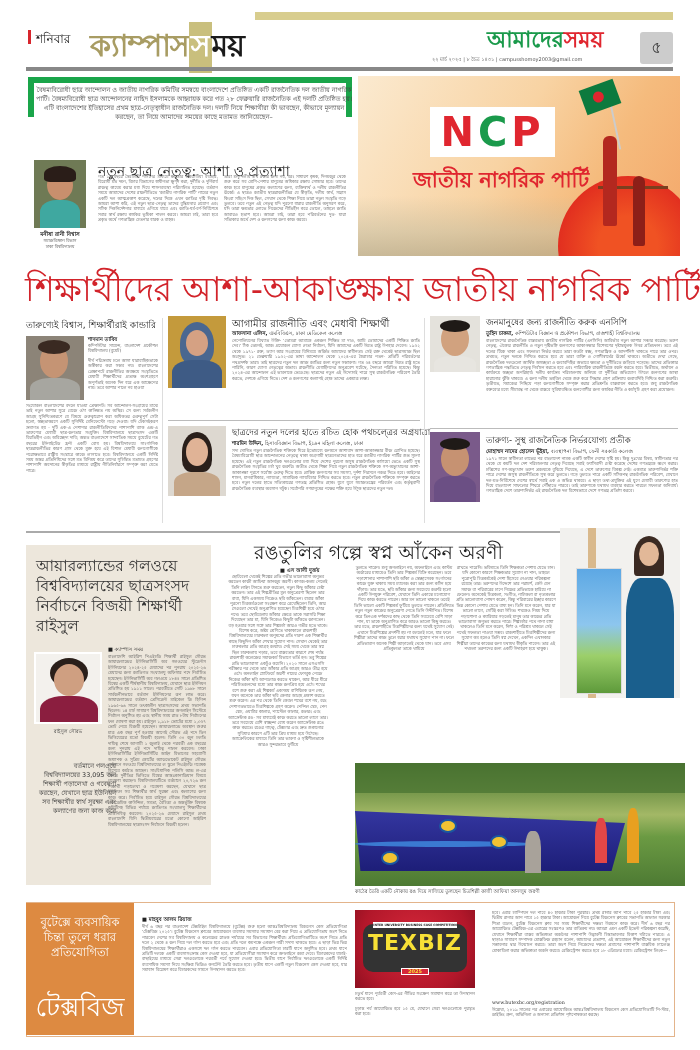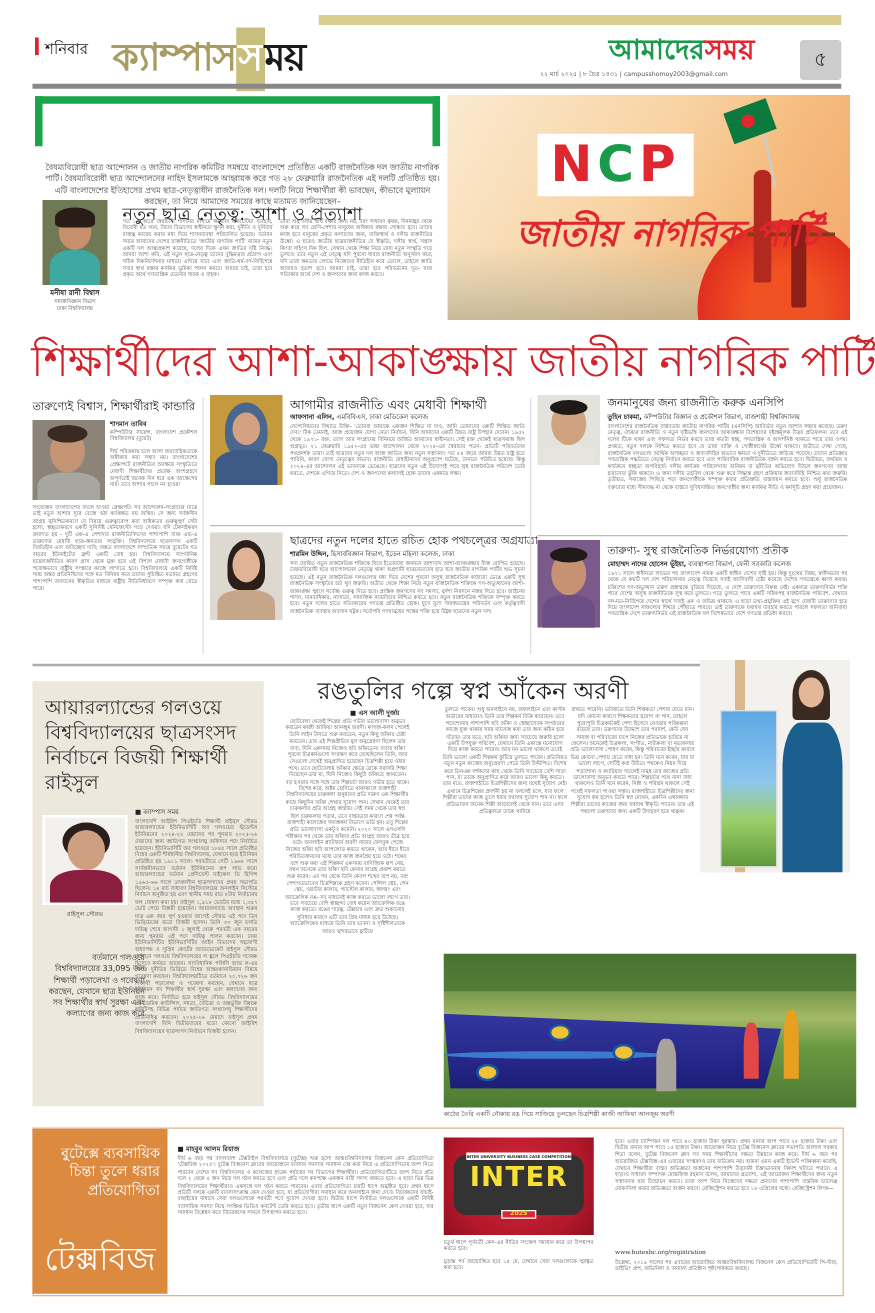--- a/index.html
+++ b/index.html
@@ -14,27 +14,27 @@
   .brand-campus { left: 90px; top: 22px; font-size: 30px; font-weight: bold; color: #a89c63; letter-spacing: -1px; font-family: "DejaVu Serif", serif; }
   .brand-campus .dark { color: #1a1a1a; }
   .brand-campus .box { display: inline-block; background: #c9bf7d; color: #fff; padding: 0 2px; }
   .brand-amader { left: 487px; top: 22px; font-size: 22px; font-weight: bold; color: #1a9a4b; font-family: Liberation Serif, serif; }
   .brand-amader span { color: #e0262f; }
   .dateline { left: 432px; top: 56px; font-size: 5px; color: #555; }
   .pageno { left: 640px; top: 32px; width: 33px; height: 32px; background: #ccc; border-radius: 3px; font-size: 16px; display: flex; align-items: center; justify-content: center; color: #333; }
   .mastrule { left: 26px; top: 67px; width: 647px; height: 4px; background: #888; }
   
   .introbox { left: 28px; top: 77px; width: 324px; height: 40px; border: 6px solid #1aa54a; border-bottom: none; }
-  .introtxt { left: 34px; top: 86px; width: 320px; font-size: 6.4px; line-height: 9px; color: #444; text-align: center; margin-top: 44px; }
+  .introtxt { left: 34px; top: 86px; width: 320px; font-size: 6.4px; line-height: 9px; color: #444; text-align: center; }
   
   .ncp-banner { left: 358px; top: 76px; width: 322px; height: 180px; background: linear-gradient(120deg, #fbead0 0%, #f8d3a3 45%, #f5bb7d 70%, #f4a669 100%); overflow: hidden; }
   .ncp-box { left: 72px; top: 31px; width: 125px; height: 50px; background: #fff; display: flex; align-items: center; justify-content: center; font-size: 40px; font-weight: bold; letter-spacing: 4px; font-family: "DejaVu Sans", sans-serif; }
   .ncp-box .n, .ncp-box .p { color: #e0262f; }
   .ncp-box .c { color: #1a9a4b; }
-  .ncp-bn { left: 55px; top: 88px; font-size: 29px; font-weight: bold; color: #e0262f; font-style: italic; }
+  .ncp-bn { left: 55px; top: 88px; font-size: 21px; font-weight: bold; color: #e0262f; }
   .sun { left: 200px; top: 100px; width: 140px; height: 140px; border-radius: 50%; background: radial-gradient(circle, #f05223 30%, #e02b1f 75%); }
   .crowd { left: 0; top: 120px; width: 230px; height: 60px; background: linear-gradient(180deg, rgba(240,220,190,0) 0%, rgba(200,190,160,0.6) 60%, rgba(180,170,140,0.7) 100%); }
   .flag { left: 224px; top: 8px; width: 36px; height: 26px; background: #0c7a3e; transform: rotate(-20deg); }
   .flag::after { content: ""; position: absolute; left: 11px; top: 7px; width: 11px; height: 11px; border-radius: 50%; background: #e0262f; }
   .pole { left: 255px; top: 14px; width: 2px; height: 60px; background: #ccc; transform: rotate(-12deg); }
   .figure1 { left: 245px; top: 60px; width: 14px; height: 90px; background: #b3281f; border-radius: 6px 6px 2px 2px; }
   .figure2 { left: 275px; top: 100px; width: 12px; height: 70px; background: #8d1f18; border-radius: 6px 6px 2px 2px; }
   .scaffold { left: 240px; top: 110px; width: 70px; height: 3px; background: #7a3f1f; }
   
   .photo { background: #c9c0b0; overflow: hidden; }
@@ -46,21 +46,21 @@
   .byl { font-size: 5.2px; color: #222; white-space: nowrap; }
   .byl b { color: #111; }
   .rule { background: #bbb; height: 1px; }
   .vrule { background: #ddd; width: 1px; }
   .cap { font-size: 5px; color: #444; text-align: center; }
   
   .irebox { left: 26px; top: 545px; width: 185px; height: 340px; background: #ede7dc; }
   .irehead { left: 36px; top: 556px; width: 170px; font-size: 15.5px; line-height: 20px; color: #333; }
   .irequote { left: 36px; top: 762px; width: 80px; font-size: 6.4px; line-height: 9px; color: #333; text-align: right; }
   .orangebox { left: 26px; top: 903px; width: 108px; height: 132px; background: #dd8a41; }
-  .orangehead { left: 32px; top: 915px; width: 96px; font-size: 11.5px; line-height: 15px; color: #fff; text-align: right; }
+  .orangehead { left: 32px; top: 915px; width: 96px; font-size: 11.5px; line-height: 15px; color: #fff; text-align: center; }
   .orangebig { left: 30px; top: 987px; width: 100px; font-size: 26px; color: #fff; text-align: center; white-space: nowrap; }
   .bottomframe { left: 26px; top: 902px; width: 649px; height: 135px; border: 1px solid #e3b48b; }
   .texbiz { left: 355px; top: 910px; width: 120px; height: 78px; background: radial-gradient(circle at 50% 40%, #d6283a 0%, #b2172a 70%, #8d1020 100%); }
   .texbiz-in { left: 8px; top: 14px; width: 104px; height: 48px; background: #333; border-radius: 10px; }
   .texbiz-word { left: 8px; top: 20px; width: 104px; text-align: center; font-size: 22px; font-weight: bold; color: #f8e136; letter-spacing: 1px; }
   .texbiz-top { left: 18px; top: 12px; width: 84px; height: 6px; background: #fff; font-size: 3px; line-height: 6px; text-align: center; color: #222; font-weight: bold; }
   .texbiz-yr { left: 46px; top: 58px; width: 28px; height: 7px; background: #d6283a; border: 1px solid #fff; font-size: 5px; line-height: 5px; color: #f8e136; text-align: center; font-weight: bold; }
   .boatphoto { left: 355px; top: 763px; width: 330px; height: 123px; background: linear-gradient(180deg, #5b7f3a 0%, #7a9a4d 25%, #a3b866 42%, #6b9a43 60%, #4d7a33 100%); overflow: hidden; }
   .boat { left: 0; top: 48px; width: 270px; height: 60px; background: linear-gradient(180deg, #3436a0 0%, #1d1e78 100%); clip-path: polygon(0 0, 100% 20%, 95% 100%, 2% 100%); }
   .wave { left: 0; top: 78px; width: 180px; height: 6px; background: #3b7ad1; border-radius: 50%; }
@@ -206,20 +206,20 @@
 
 <div class="abs bottomframe"></div>
 <div class="abs orangebox"></div>
 <div class="abs orangehead">বুটেক্সে ব্যবসায়িক চিন্তা তুলে ধরার প্রতিযোগিতা</div>
 <div class="abs orangebig">টেক্সবিজ</div>
 <div class="abs byl" style="left:142px;top:916px;font-weight:bold;">■ মাহবুব আলম রিয়াজ</div>
 <div class="abs txt" style="left:142px;top:924px;width:205px;height:110px;">দীর্ঘ ৬ বছর পর বাংলাদেশ টেক্সটাইল বিশ্ববিদ্যালয়ে (বুটেক্স) শুরু হলো আন্তঃবিশ্ববিদ্যালয় বিজনেস কেস প্রতিযোগিতা 'টেক্সবিজ ২০২৫'। বুটেক্স বিজনেস ক্লাবের আয়োজনে ব্যবসার সমস্যার সমাধান বের করা নিয়ে এ প্রতিযোগিতায় অংশ নিতে পারবেন দেশের সব বিশ্ববিদ্যালয় ও কলেজের স্নাতক পর্যায়ের সব বিভাগের শিক্ষার্থীরা। প্রতিযোগিতাটিতে অংশ নিতে প্রতি দলে ২ থেকে ৪ জন নিয়ে দল গঠন করতে হবে এবং প্রতি দলে কমপক্ষে একজন নারী সদস্য থাকতে হবে। এ ছাড়া ভিন্ন ভিন্ন বিশ্ববিদ্যালয়ের শিক্ষার্থীরাও একসঙ্গে দল গঠন করতে পারবেন। এবার প্রতিযোগিতা চারটি ধাপে অনুষ্ঠিত হবে। প্রথম ধাপে প্রতিটি দলকে একটি ব্যবসাসংক্রান্ত কেস দেওয়া হবে, যা প্রতিযোগীরা সমাধান করে অনলাইনে জমা দেবে। বিচারকদের যাচাই-বাছাইয়ের মাধ্যমে সেরা দলগুলোকে পরবর্তী পর্বে সুযোগ দেওয়া হবে। দ্বিতীয় ধাপে নির্বাচিত দলগুলোকে একটি নির্দিষ্ট ব্যবসায়িক সমস্যা নিয়ে সংক্ষিপ্ত ভিডিও কনটেন্ট তৈরি করতে হবে। তৃতীয় ধাপে একটি নতুন বিজনেস কেস দেওয়া হবে, যার সমাধান বিশ্লেষণ করে বিচারকদের সামনে উপস্থাপন করতে হবে।</div>
 <div class="abs texbiz">
   <div class="abs texbiz-in"></div>
   <div class="abs texbiz-top">INTER UNIVERSITY BUSINESS CASE COMPETITION</div>
-  <div class="abs texbiz-word">INTER</div>
+  <div class="abs texbiz-word">TEXBIZ</div>
   <div class="abs texbiz-yr">2025</div>
 </div>
 <div class="abs txt" style="left:355px;top:991px;width:120px;height:14px;">চতুর্থ ধাপে পূর্ববর্তী কেস-এর নীতির সংক্ষেপ সমাধান করে তা উপস্থাপন করতে হবে।</div>
 <div class="abs txt" style="left:355px;top:1006px;width:120px;height:14px;">চূড়ান্ত পর্ব আয়োজিত হবে ১৫ মে, যেখানে সেরা দলগুলোকে পুরস্কৃত করা হবে।</div>
 <div class="abs txt" style="left:492px;top:910px;width:178px;height:90px;">হবে। এবার চ্যাম্পিয়ন দল পাবে ৪০ হাজার টাকা পুরস্কার। প্রথম রানার আপ পাবে ২৫ হাজার টাকা এবং দ্বিতীয় রানার আপ পাবে ১৫ হাজার টাকা। আয়োজন নিয়ে বুটেক্স বিজনেস ক্লাবের সভাপতি আলাল সরকার শিতা বলেন, বুটেক্স বিজনেস ক্লাব সব সময় শিক্ষার্থীদের দক্ষতা উন্নয়নে কাজ করে। দীর্ঘ ৬ বছর পর আয়োজিত টেক্সবিজ-এর এবারের সংস্করণও তার ব্যতিক্রম নয়। আমরা এমন একটি ইভেন্ট পরিকল্পনা করেছি, যেখানে শিক্ষার্থীরা বাস্তব অভিজ্ঞতা অর্জনের পাশাপাশি উদ্ভাবনী চিন্তাভাবনার বিকাশ ঘটাতে পারবে। এ ছাড়াও সাধারণ সম্পাদক মোস্তফিজ রহমান বলেন, আমাদের প্রত্যাশা, এই আয়োজন শিক্ষার্থীদের জন্য নতুন সম্ভাবনার দ্বার উন্মোচন করবে। তারা অংশ নিয়ে নিজেদের দক্ষতা প্রমাণের পাশাপাশি বাস্তবিক চ্যালেঞ্জ মোকাবিলা করার অভিজ্ঞতা অর্জন করবে। রেজিস্ট্রেশন করতে হবে ১৮ এপ্রিলের মধ্যে। রেজিস্ট্রেশন লিংক—</div>
 <div class="abs" style="left:492px;top:1000px;font-size:4.8px;color:#333;font-family:'DejaVu Serif',serif;">www.butexbc.org/registration</div>
 <div class="abs txt" style="left:492px;top:1007px;width:178px;height:22px;">উল্লেখ্য, ২০১৯ সালের পর এবারের আয়োজিত আন্তঃবিশ্ববিদ্যালয় বিজনেস কেস প্রতিযোগিতাটি পি-স্টার, ডাইভিং গ্রুপ, অভিনিলা ও অন্যান্য প্রতিষ্ঠান পৃষ্ঠপোষকতা করছে।</div>
 
 </body></html>

